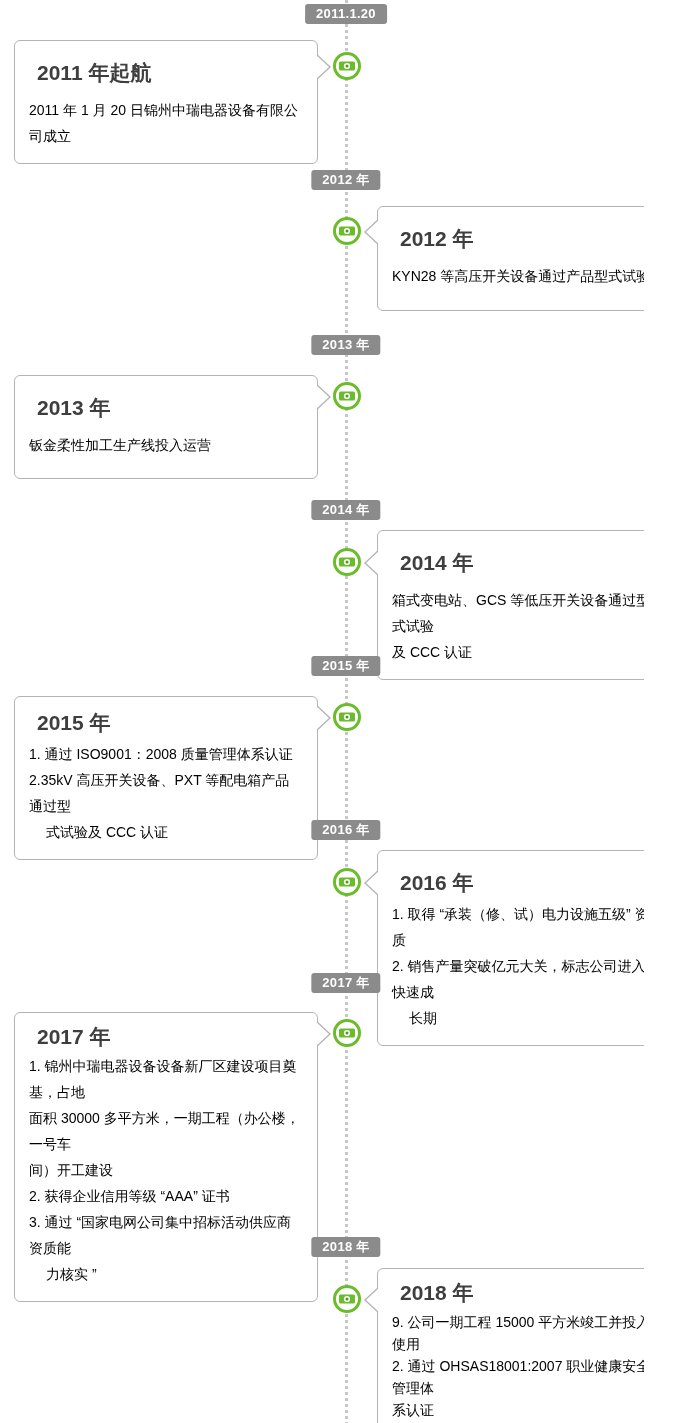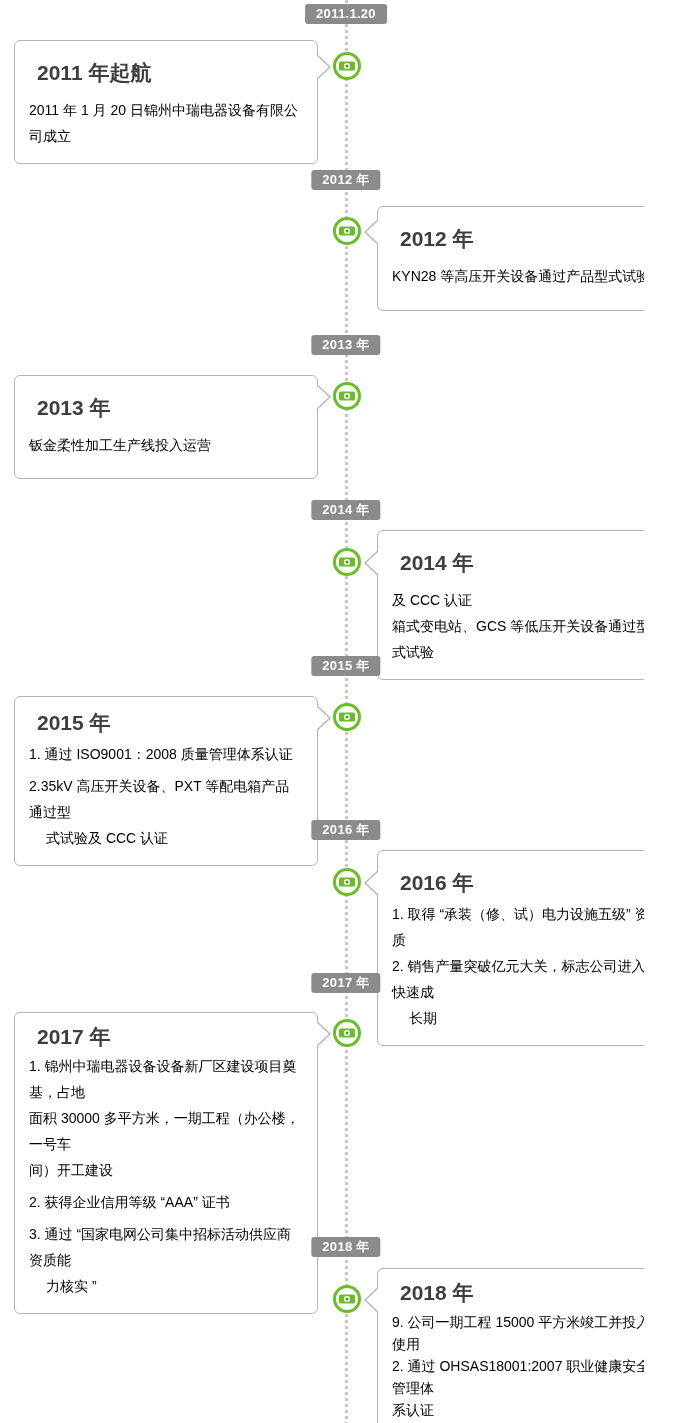--- a/index.html
+++ b/index.html
@@ -23,21 +23,21 @@
   .marker svg{display:block;}
 
   
   .card{position:absolute;box-sizing:border-box;background:#fff;
     border:1px solid #b4b4b4;border-radius:6px;padding:18px 14px 14px 14px;z-index:1;}
   .card.left{left:14px;width:304px;}
   .card.right{left:377px;width:294px;}
   .card-title{font-size:21px;color:#3e3e3e;margin:0 0 10px 8px;line-height:28px;font-weight:bold;}
   .card-body{font-size:14px;color:#000000;}
   .ln{line-height:26px;}
-  .ln.gap{margin-top:6px;}
+  .ln.gap{}
   .ln.ind{padding-left:17px;}
   .card.compact{padding-top:10px;}
   .card.compact .card-title{margin-bottom:4px;}
   .card.compact .ln{line-height:22px;}
 
   
   .card.left::before{content:"";position:absolute;right:-14px;top:var(--at);
     border-top:13px solid transparent;border-bottom:13px solid transparent;
     border-left:14px solid #b4b4b4;}
   .card.left::after{content:"";position:absolute;right:-12px;top:var(--at);
@@ -112,22 +112,22 @@
     <div class="marker" style="top:548px">
       <svg width="18" height="18" viewBox="0 0 18 18">
         <rect x="1" y="4.5" width="16" height="9" rx="1.6" fill="#6abc2b"></rect>
         <circle cx="9" cy="9" r="3.1" fill="#fff"></circle>
         <circle cx="9" cy="9" r="1.5" fill="#4c9a1d"></circle>
       </svg>
     </div>
     <div class="card right" style="top:530px;min-height:105px;--at:19px">
       <div class="card-title">2014 年</div>
       <div class="card-body">
+        <div class="ln">箱式变电站、GCS 等低压开关设备通过型式试验</div>
         <div class="ln">及 CCC 认证</div>
-        <div class="ln">箱式变电站、GCS 等低压开关设备通过型式试验</div>
       </div>
     </div>
   </div>
 
   <div>
     <div class="badge" style="top:656px">2015 年</div>
     <div class="marker" style="top:703px">
       <svg width="18" height="18" viewBox="0 0 18 18">
         <rect x="1" y="4.5" width="16" height="9" rx="1.6" fill="#6abc2b"></rect>
         <circle cx="9" cy="9" r="3.1" fill="#fff"></circle>

